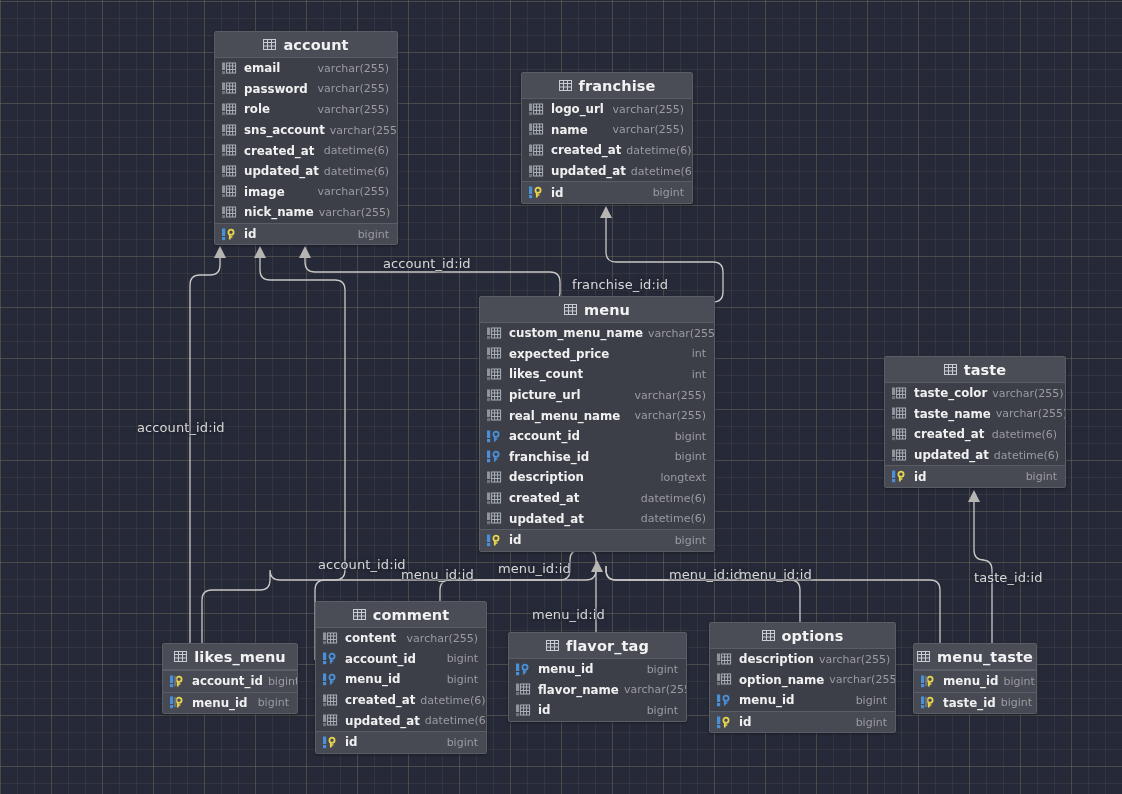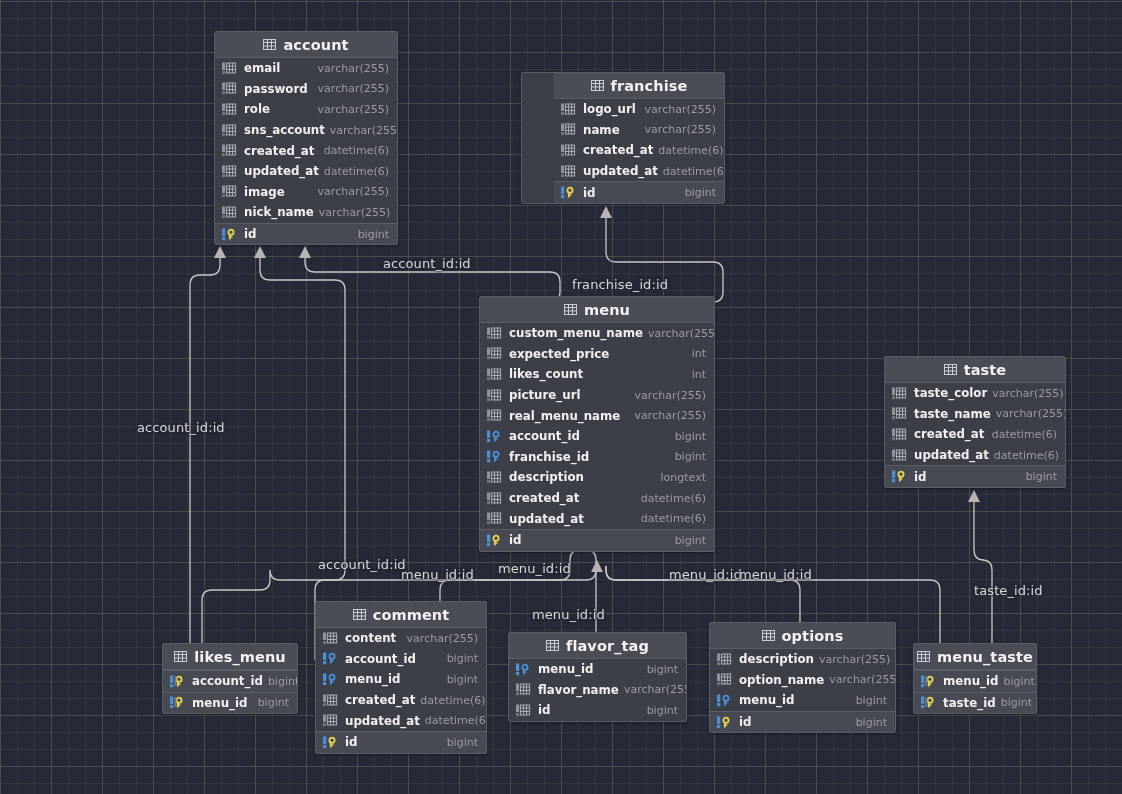--- a/index.html
+++ b/index.html
@@ -149,21 +149,21 @@
   <div id="labels">
       <div class="edge-label" style="left: 383px; top: 256px;">account_id:id</div>
       <div class="edge-label" style="left: 572px; top: 277px;">franchise_id:id</div>
       <div class="edge-label" style="left: 137px; top: 420px;">account_id:id</div>
       <div class="edge-label" style="left: 318px; top: 557px;">account_id:id</div>
       <div class="edge-label" style="left: 401px; top: 567px;">menu_id:id</div>
       <div class="edge-label" style="left: 498px; top: 561px;">menu_id:id</div>
       <div class="edge-label" style="left: 532px; top: 607px;">menu_id:id</div>
       <div class="edge-label" style="left: 669px; top: 567px;">menu_id:id</div>
       <div class="edge-label" style="left: 739px; top: 567px;">menu_id:id</div>
-      <div class="edge-label" style="left: 974px; top: 583px;">taste_id:id</div>
+      <div class="edge-label" style="left: 974px; top: 570px;">taste_id:id</div>
     </div>
   <div id="nodes">
       <div class="table-node" style="left: 214px; top: 31px; width: 182px;">
         <div class="table-header">
           <span>
             <svg class="grid-icon" viewBox="0 0 13 11" xmlns="http://www.w3.org/2000/svg">
               <rect x="0.5" y="0.5" width="12" height="10" fill="none" stroke="#c9ccd2" stroke-width="1"></rect>
               <line x1="0.5" y1="3.5" x2="12.5" y2="3.5" stroke="#c9ccd2" stroke-width="1"></line>
               <line x1="0.5" y1="7" x2="12.5" y2="7" stroke="#c9ccd2" stroke-width="1"></line>
               <line x1="4.5" y1="0.5" x2="4.5" y2="10.5" stroke="#c9ccd2" stroke-width="1"></line>
@@ -301,21 +301,21 @@
                 <circle cx="10.2" cy="4.2" r="2.6" fill="none" stroke="#e8d44d" stroke-width="1.8"></circle>
                 <path d="M 9.0 6.4 L 9.0 11.6" stroke="#e8d44d" stroke-width="1.8" fill="none"></path>
                 <path d="M 9.0 9.0 L 11.6 9.0" stroke="#e8d44d" stroke-width="1.6" fill="none"></path>
               </g>
             </svg>
           </span>
           <span class="col-name">id</span>
           <span class="col-type">bigint</span>
         </div>
       </div>
-      <div class="table-node" style="left: 521px; top: 72px; width: 170px; padding-left: 32px;">
+      <div class="table-node" style="left: 521px; top: 72px; width: 170px;">
         <div class="table-header">
           <span>
             <svg class="grid-icon" viewBox="0 0 13 11" xmlns="http://www.w3.org/2000/svg">
               <rect x="0.5" y="0.5" width="12" height="10" fill="none" stroke="#c9ccd2" stroke-width="1"></rect>
               <line x1="0.5" y1="3.5" x2="12.5" y2="3.5" stroke="#c9ccd2" stroke-width="1"></line>
               <line x1="0.5" y1="7" x2="12.5" y2="7" stroke="#c9ccd2" stroke-width="1"></line>
               <line x1="4.5" y1="0.5" x2="4.5" y2="10.5" stroke="#c9ccd2" stroke-width="1"></line>
               <line x1="8.5" y1="0.5" x2="8.5" y2="10.5" stroke="#c9ccd2" stroke-width="1"></line>
             </svg>
           </span>

